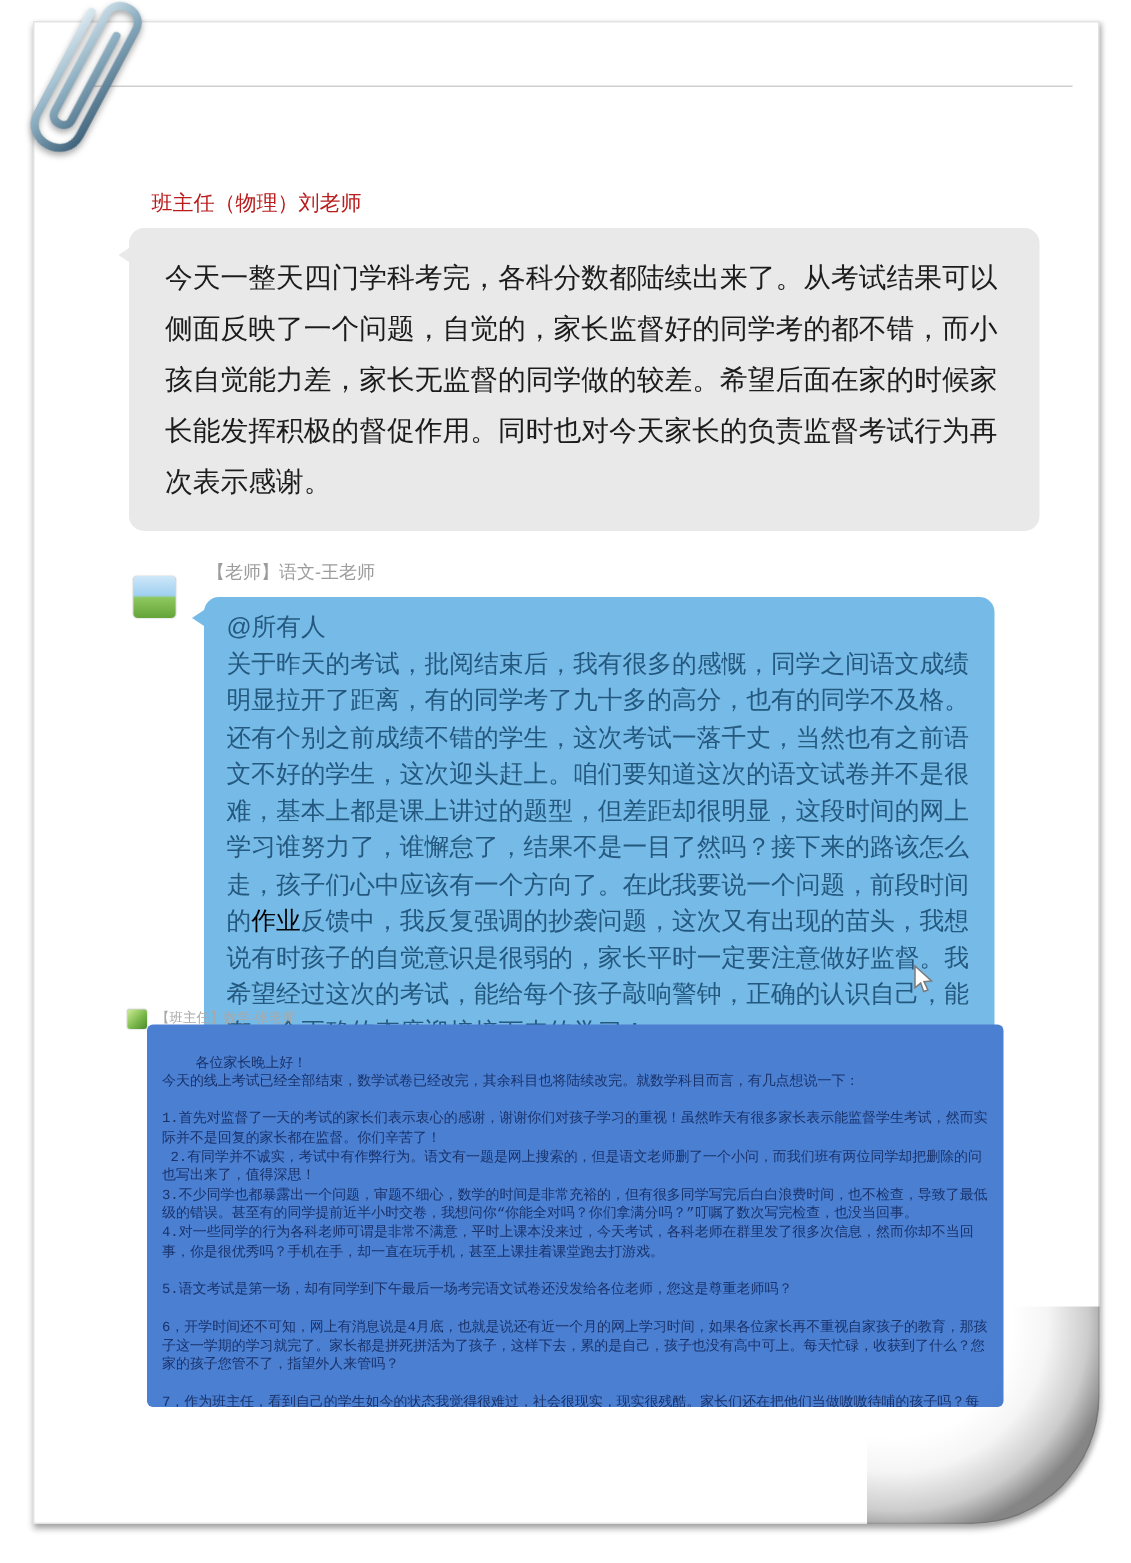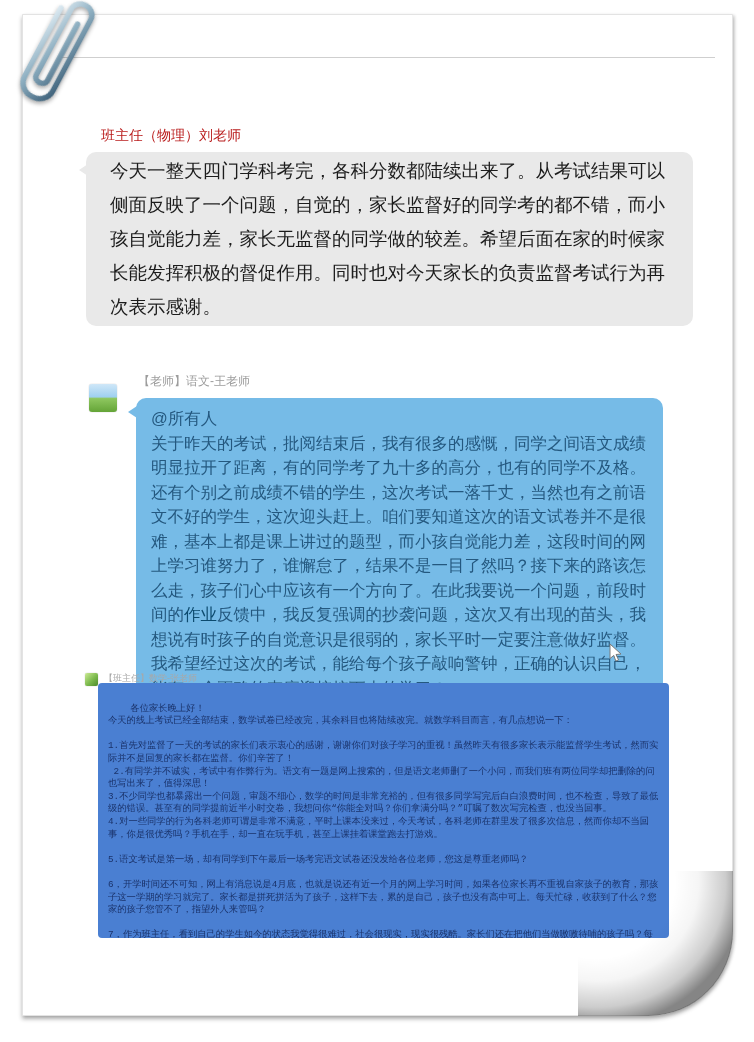--- a/index.html
+++ b/index.html
@@ -20,40 +20,40 @@
       rgba(255,255,255,0) 52%, rgba(0,0,0,.04) 68%,
       rgba(0,0,0,.20) 86%, rgba(0,0,0,.48) 99%);
   }
   .topline{position:absolute;left:36px;top:42px;width:656px;height:1px;background:#cfcfcf;}
   .clipwrap{display:block;overflow:hidden;}
   .timestamp{position:absolute;top:88px;left:0;width:680px;text-align:center;height:14px;}
   .timestamp span{display:block;font-size:14px;line-height:18px;margin-top:-3px;color:#a3a3a3;letter-spacing:.5px;}
   .sender1{position:absolute;left:78px;top:112px;font-size:14px;color:#b91c1c;}
   .bubble1{
     position:absolute;left:63px;top:137px;width:607px;box-sizing:border-box;
-    background:#e9e9e9;border-radius:10px;padding:2px 24px;
+    background:#e9e9e9;border-radius:10px;padding:16px 24px;
     font-size:18.5px;line-height:34px;color:#1c1c1c;font-weight:500;
   }
   .tail1{position:absolute;left:-7px;top:12px;width:0;height:0;
     border-top:6px solid transparent;border-bottom:6px solid transparent;border-right:9px solid #e9e9e9;}
   .avatar2{
     position:absolute;left:66px;top:369px;width:28px;height:28px;border-radius:3px;
     background:linear-gradient(180deg,#cfe7f8 0%,#9fd0f0 46%,#8ec75f 52%,#64a437 100%);
     box-shadow:0 0 1px rgba(0,0,0,.4);
   }
   .sender2{position:absolute;left:115px;top:366px;height:9px;}
   .sender2 span{display:block;font-size:12px;line-height:15px;margin-top:-7px;color:#9c9c9c;}
   .bubble2{
     position:absolute;left:113px;top:383px;width:527px;box-sizing:border-box;
     background:#76bbe7;border-radius:10px;padding:8px 15px;
     font-size:16.5px;line-height:24.5px;color:#24587f;white-space:pre-wrap;
   }
   .tail2{position:absolute;left:-8px;top:8px;width:0;height:0;
     border-top:6px solid transparent;border-bottom:6px solid transparent;border-right:9px solid #76bbe7;}
-  .bubble2 a{color:#0c4a6e;cursor:pointer;}
+  .bubble2 a{color:#000000;cursor:pointer;}
   .cursor{position:absolute;left:586px;top:628px;width:15px;height:19px;}
   .avatar3{
     position:absolute;left:62px;top:658px;width:13px;height:13px;border-radius:2px;
     background:linear-gradient(135deg,#cdeb96 0%,#7bb94c 55%,#4c8a2c 100%);
     box-shadow:0 0 1px rgba(0,0,0,.4);
   }
   .sender3{position:absolute;left:81px;top:657px;font-size:9px;color:#a8a8a8;font-family:Liberation Serif, serif;}
   .bubble3{
     position:absolute;left:75px;top:668px;width:571px;height:255px;box-sizing:border-box;
     background:#4a7fd2;border-radius:4px;padding:7px 10px;overflow:hidden;
@@ -74,21 +74,21 @@
   <div class="bubble1">
     <div class="tail1"></div>
     <span>今天一整天四门学科考完，各科分数都陆续出来了。从考试结果可以侧面反映了一个问题，自觉的，家长监督好的同学考的都不错，而小孩自觉能力差，家长无监督的同学做的较差。希望后面在家的时候家长能发挥积极的督促作用。同时也对今天家长的负责监督考试行为再次表示感谢。</span>
   </div>
 
   <div class="avatar2"></div>
   <div class="sender2">
     <span>【老师】语文-王老师</span>
   </div>
   <div class="bubble2"><div class="tail2"></div><span>@所有人
-关于昨天的考试，批阅结束后，我有很多的感慨，同学之间语文成绩明显拉开了距离，有的同学考了九十多的高分，也有的同学不及格。还有个别之前成绩不错的学生，这次考试一落千丈，当然也有之前语文不好的学生，这次迎头赶上。咱们要知道这次的语文试卷并不是很难，基本上都是课上讲过的题型，而小孩自觉能力差，这段时间的网上学习谁努力了，谁懈怠了，结果不是一目了然吗？接下来的路该怎么走，孩子们心中应该有一个方向了。在此我要说一个问题，前段时间的</span><a>作业</a><span>反馈中，我反复强调的抄袭问题，这次又有出现的苗头，我想说有时孩子的自觉意识是很弱的，家长平时一定要注意做好监督。我希望经过这次的考试，能给每个孩子敲响警钟，正确的认识自己，能有一个正确的态度迎接接下来的学习！</span></div>
+关于昨天的考试，批阅结束后，我有很多的感慨，同学之间语文成绩明显拉开了距离，有的同学考了九十多的高分，也有的同学不及格。还有个别之前成绩不错的学生，这次考试一落千丈，当然也有之前语文不好的学生，这次迎头赶上。咱们要知道这次的语文试卷并不是很难，基本上都是课上讲过的题型，但差距却很明显，这段时间的网上学习谁努力了，谁懈怠了，结果不是一目了然吗？接下来的路该怎么走，孩子们心中应该有一个方向了。在此我要说一个问题，前段时间的</span><a>作业</a><span>反馈中，我反复强调的抄袭问题，这次又有出现的苗头，我想说有时孩子的自觉意识是很弱的，家长平时一定要注意做好监督。我希望经过这次的考试，能给每个孩子敲响警钟，正确的认识自己，能有一个正确的态度迎接接下来的学习！</span></div>
 
   <svg class="cursor" viewBox="0 0 15 19">
     <polygon points="1,1 12,11 7,11.5 9.6,17 6.8,18 4.8,12.4 1,15.5" fill="#ffffff" stroke="#7a7a7a" stroke-width="1"></polygon>
   </svg>
 
   <div class="avatar3"></div>
   <div class="sender3">【班主任】数学-张老师</div>
   <div class="bubble3">
     <span>各位家长晚上好！
 今天的线上考试已经全部结束，数学试卷已经改完，其余科目也将陆续改完。就数学科目而言，有几点想说一下：

